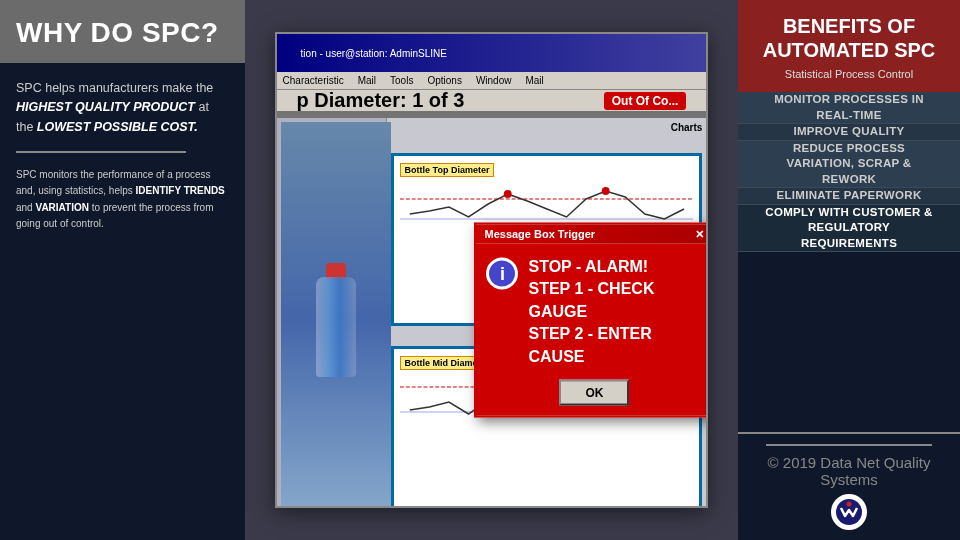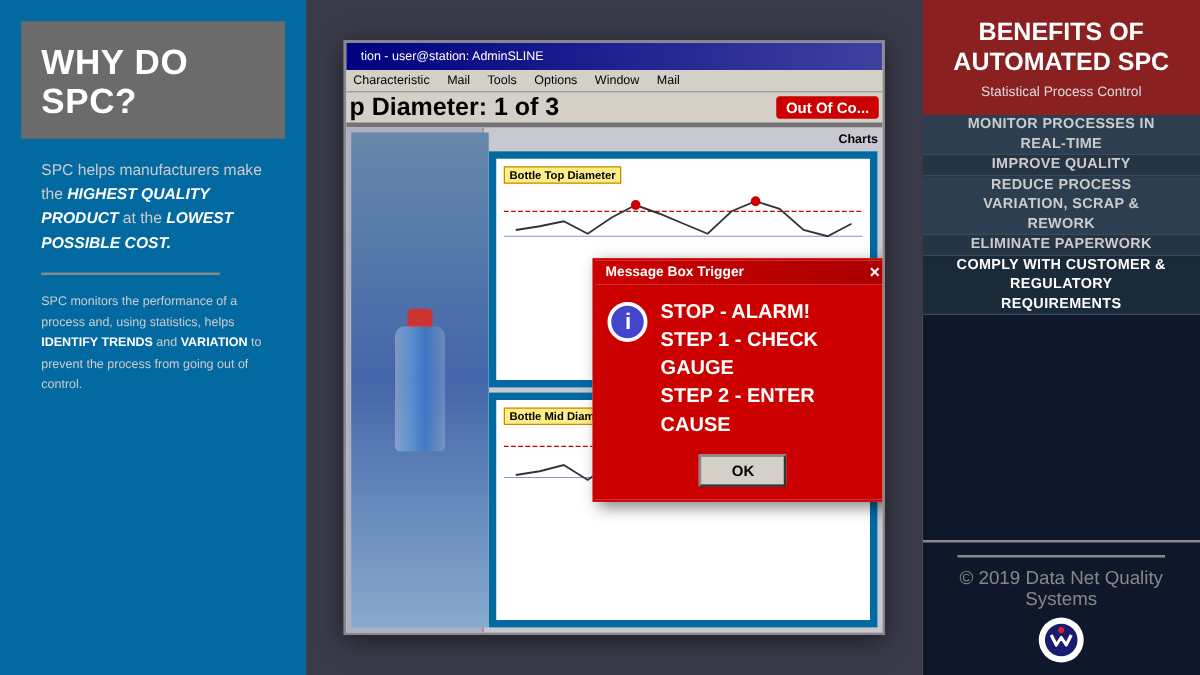--- a/index.html
+++ b/index.html
@@ -8,24 +8,24 @@
       height: 540px;
       overflow: hidden;
       font-family: Arial, sans-serif;
       display: flex;
     }
 
     
     .left-panel {
       width: 245px;
       min-width: 245px;
-      background: #0369a1;
-      display: flex;
-      flex-direction: column;
-      padding: 17px;
+      background: #0f172a;
+      display: flex;
+      flex-direction: column;
+      padding: 0;
       position: relative;
     }
 
     .title-box {
       background: #6b6b6b;
       padding: 18px 16px 14px 16px;
       margin-bottom: 0;
     }
 
     .title-box h1 {
@@ -100,47 +100,47 @@
       border: 2px solid #888;
       width: 88%;
       height: 88%;
       position: relative;
       box-shadow: 0 4px 20px rgba(0,0,0,0.5);
       overflow: hidden;
     }
 
     .sw-titlebar {
       background: linear-gradient(90deg, #000080, #4040a0);
-      height: 22px;
-      display: flex;
-      align-items: center;
-      padding: 0 12px;
+      height: 38px;
+      display: flex;
+      align-items: center;
+      padding: 0 24px;
       font-size: 10px;
       color: white;
     }
 
     .sw-menubar {
       background: #d4d0c8;
       height: 18px;
       display: flex;
       align-items: center;
       padding: 0 6px;
       gap: 14px;
       font-size: 10px;
       color: #000;
       border-bottom: 1px solid #888;
     }
 
     .sw-toolbar {
       background: #d4d0c8;
       height: 28px;
-      border-bottom: 4px solid #737373;
-      display: flex;
-      align-items: center;
-      padding: 0 3px;
+      border-bottom: 7px solid #737373;
+      display: flex;
+      align-items: center;
+      padding: 0 20px;
       gap: 8px;
       font-size: 11px;
     }
 
     .sw-diameter-label {
       font-weight: bold;
       font-size: 20px;
       color: #000;
     }
 
@@ -195,27 +195,27 @@
       background: #cc3333;
       border-radius: 4px 4px 0 0;
       margin: 0 auto -2px auto;
     }
 
     .sw-charts-area {
       flex: 1;
       padding: 4px;
       display: flex;
       flex-direction: column;
-      gap: 4px;
+      gap: 20px;
       position: relative;
     }
 
     .chart-section {
       background: white;
-      border: 6px solid #0369a1;
+      border: 3px solid #0369a1;
       flex: 1;
       padding: 3px 6px;
       position: relative;
       overflow: hidden;
     }
 
     .chart-label {
       font-size: 9px;
       font-weight: bold;
       color: #000;

